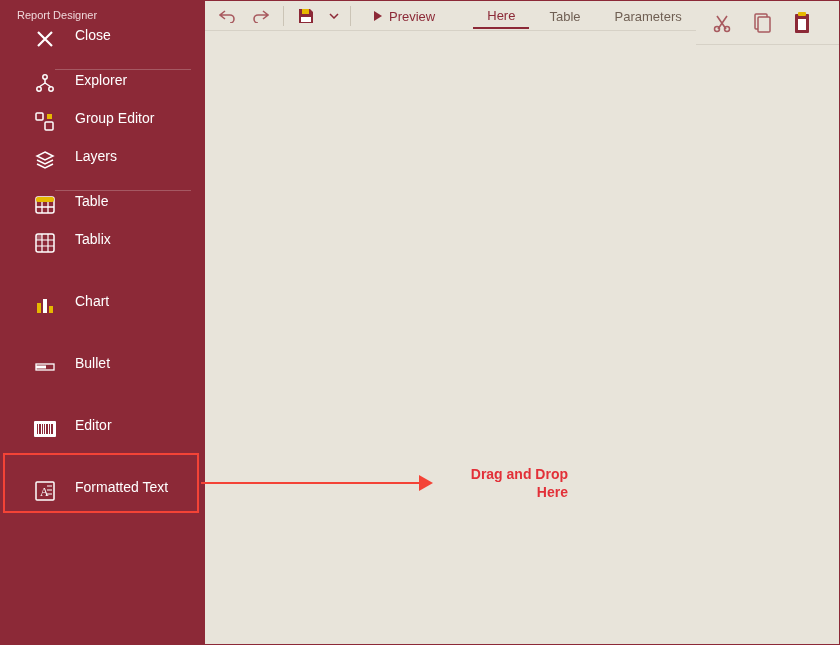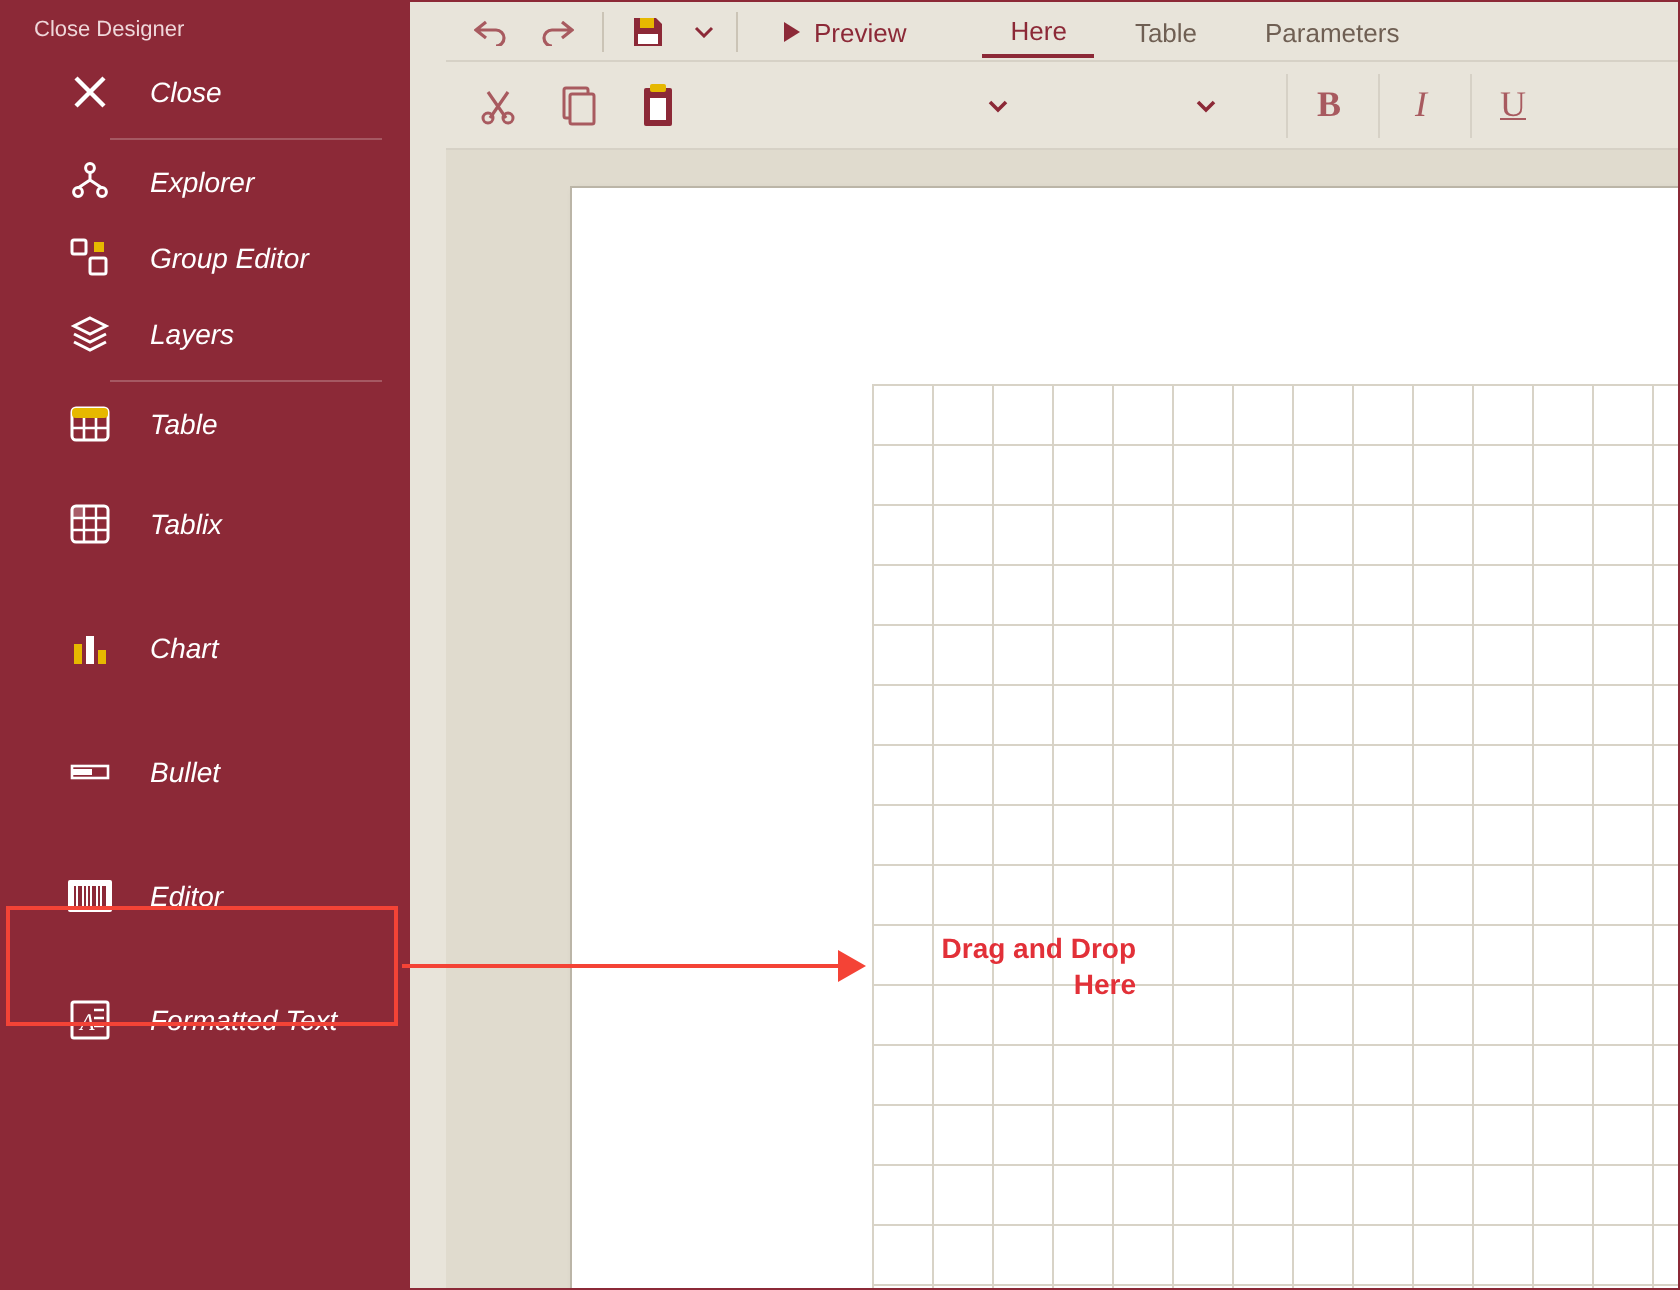--- a/index.html
+++ b/index.html
@@ -25,27 +25,25 @@
       padding: 4px 0 0 0;
       font-size: 14px;
     }
     .sidebar-title {
       font-size: 11px;
       padding: 4px 0 6px 16px;
       color: #efd7da;
     }
     .sidebar-item {
       display: flex;
-      align-items: center;
       height: 38px;
       padding-left: 32px;
       cursor: pointer;
       position: relative;
       gap: 18px;
-      font-style: italic;
     }
     .sidebar-item.tall { height: 62px; }
     .sidebar-icon {
       width: 24px;
       height: 24px;
       display: flex;
       align-items: center;
       justify-content: center;
       flex-shrink: 0;
     }
@@ -64,22 +62,20 @@
       pointer-events: none;
     }
     
     .main {
       position: absolute;
       left: 204px;
       top: 0;
       right: 0;
       height: 100%;
       display: flex;
-      flex-direction: column;
-      padding-left: 18px;
     }
     .toolbar-row1 {
       height: 30px;
       background: #e8e4da;
       border-bottom: 1px solid #d6d1c6;
       display: flex;
       align-items: center;
       padding-left: 8px;
       gap: 6px;
       font-size: 13px;
@@ -214,21 +210,21 @@
       font-size: 14px;
       text-align: right;
       line-height: 18px;
       width: 150px;
     }
   </style>
 </head>
 <body>
 
 <div class="sidebar">
-  <div class="sidebar-title">Close Designer</div>
+  <div class="sidebar-title">Report Designer</div>
 
   <div class="sidebar-item">
     <span class="sidebar-icon">
       <svg width="18" height="18" viewBox="0 0 18 18">
           <path d="M2 2 L16 16 M16 2 L2 16" stroke="#fff" stroke-width="2.2" fill="none"></path>
         </svg>
     </span>
     <span>Close</span>
   </div>
   <div class="divider"></div>

